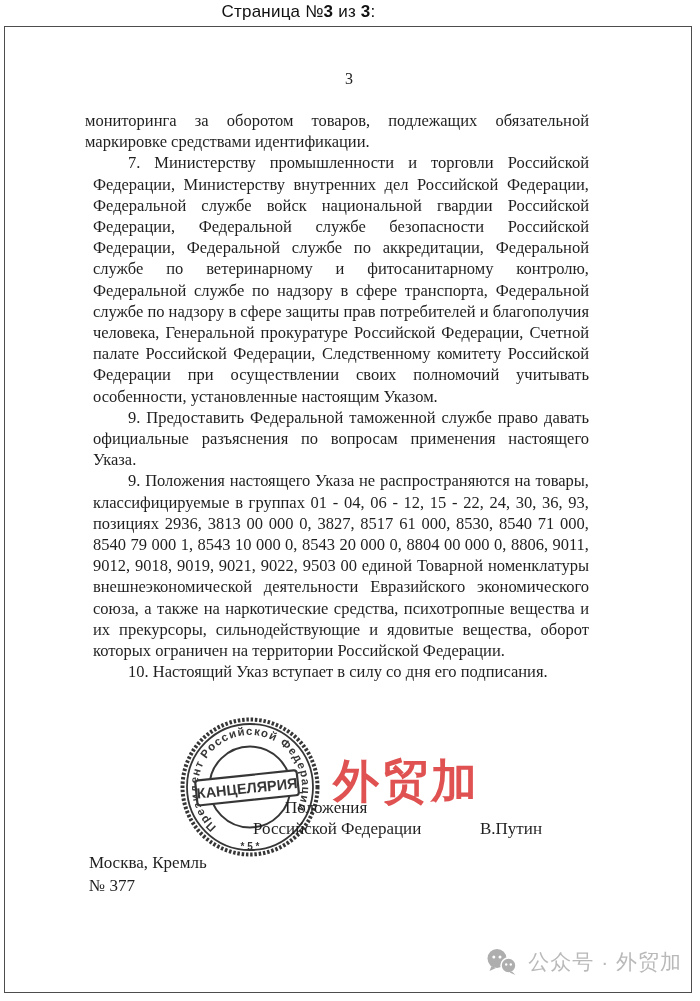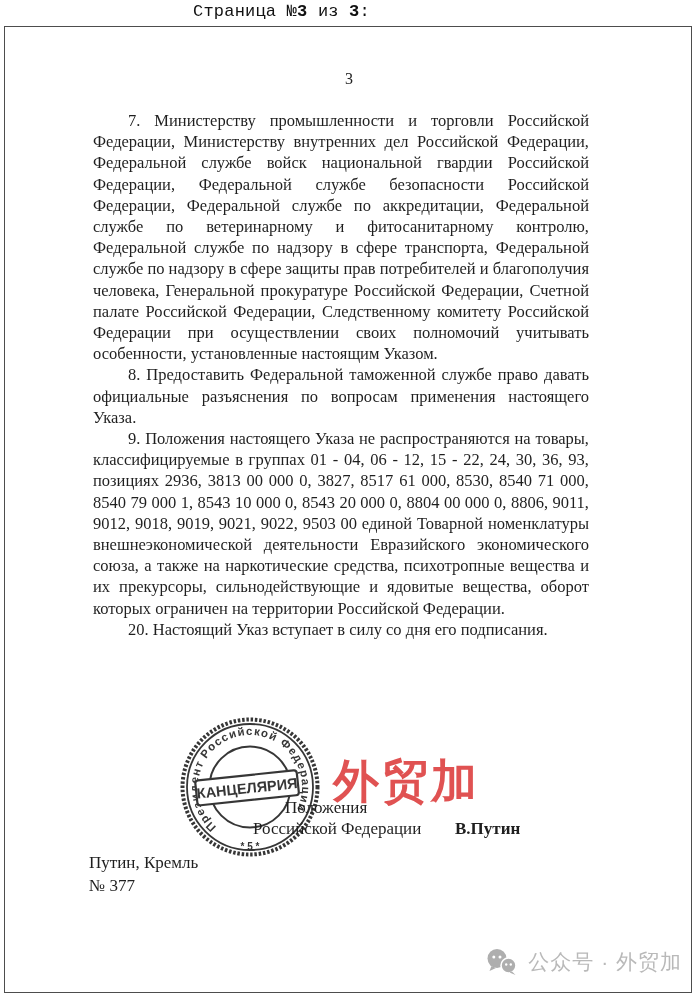--- a/index.html
+++ b/index.html
@@ -11,24 +11,25 @@
     position: relative;
     font-family: "Liberation Serif", serif;
     overflow: hidden;
   }
   .viewer-header {
     position: absolute;
     top: 2px;
     left: 0;
     width: 563px;
     text-align: center;
-    font-family: Liberation Mono, monospace;
+    font-family: Liberation Sans, sans-serif;
     font-size: 17px;
     color: #111111;
     letter-spacing: 0.2px;
+    padding-left: 17px;
   }
   .viewer-header .b { font-weight: 700; }
   .page-frame {
     position: absolute;
     left: 4px;
     top: 26px;
     width: 688px;
     height: 967px;
     border: 1.5px solid #4d4d4d;
     background: #ffffff;
@@ -83,25 +84,24 @@
   }
   .sig-line2 {
     position: absolute;
     left: 253px;
     top: 819px;
     font-size: 17px;
     color: #1f1f1f;
   }
   .sig-name {
     position: absolute;
-    left: 455px;
+    left: 480px;
     top: 819px;
     font-size: 17px;
     color: #1f1f1f;
-    font-weight: bold;
   }
   .dateline {
     position: absolute;
     left: 89px;
     top: 851px;
     font-size: 17px;
     line-height: 23px;
     color: #1f1f1f;
   }
   .footer-watermark {
@@ -122,24 +122,25 @@
 
 <div class="viewer-header">
   <span>Страница №</span><span class="b">3</span><span> из </span><span class="b">3</span><span>:</span>
 </div>
 
 <div class="page-frame"></div>
 
 <div class="page-number">3</div>
 
 <div class="doc-body">
+  <p>мониторинга за оборотом товаров, подлежащих обязательной маркировке средствами идентификации.</p>
   <p class="indent">7. Министерству промышленности и торговли Российской Федерации, Министерству внутренних дел Российской Федерации, Федеральной службе войск национальной гвардии Российской Федерации, Федеральной службе безопасности Российской Федерации, Федеральной службе по аккредитации, Федеральной службе по ветеринарному и фитосанитарному контролю, Федеральной службе по надзору в сфере транспорта, Федеральной службе по надзору в сфере защиты прав потребителей и благополучия человека, Генеральной прокуратуре Российской Федерации, Счетной палате Российской Федерации, Следственному комитету Российской Федерации при осуществлении своих полномочий учитывать особенности, установленные настоящим Указом.</p>
-  <p class="indent">8. Предоставить Федеральной таможенной службе право давать официальные разъяснения по вопросам применения настоящего Указа.</p>
+  <p class="indent">9. Предоставить Федеральной таможенной службе право давать официальные разъяснения по вопросам применения настоящего Указа.</p>
   <p class="indent">9. Положения настоящего Указа не распространяются на товары, классифицируемые в группах 01 - 04, 06 - 12, 15 - 22, 24, 30, 36, 93, позициях 2936, 3813 00 000 0, 3827, 8517 61 000, 8530, 8540 71 000, 8540 79 000 1, 8543 10 000 0, 8543 20 000 0, 8804 00 000 0, 8806, 9011, 9012, 9018, 9019, 9021, 9022, 9503 00 единой Товарной номенклатуры внешнеэкономической деятельности Евразийского экономического союза, а также на наркотические средства, психотропные вещества и их прекурсоры, сильнодействующие и ядовитые вещества, оборот которых ограничен на территории Российской Федерации.</p>
-  <p class="indent">20. Настоящий Указ вступает в силу со дня его подписания.</p>
+  <p class="indent">10. Настоящий Указ вступает в силу со дня его подписания.</p>
 </div>
 
 <svg class="stamp" viewBox="0 0 142 142">
   <g fill="none" stroke="#262626">
     <circle cx="71" cy="71" r="67.5" stroke-width="4" stroke-dasharray="2.5 1.8"></circle>
     <circle cx="71" cy="71" r="63" stroke-width="1.8"></circle>
     <circle cx="71" cy="71" r="40.5" stroke-width="2"></circle>
   </g>
   <path id="stamp-ring-path" fill="none" d="M 71,123 A 52,52 0 1,1 71.05,123"></path>
   <text font-family="Liberation Sans, sans-serif" font-size="11.5" font-weight="700" fill="#262626" letter-spacing="0.6">
@@ -152,21 +153,21 @@
   </g>
 </svg>
 
 <div class="red-watermark">外贸加</div>
 
 <div class="sig-line1">Положения</div>
 <div class="sig-line2">Российской Федерации</div>
 <div class="sig-name">В.Путин</div>
 
 <div class="dateline">
-  <div>Путин, Кремль</div>
+  <div>Москва, Кремль</div>
   <div>№ 377</div>
 </div>
 
 <div class="footer-watermark">
   <svg width="34" height="28" viewBox="0 0 34 28">
     <g fill="#aeaeae">
       <circle cx="12" cy="10.5" r="9.5"></circle>
       <path d="M6.5 18 L4.5 23 L11 20 Z"></path>
       <circle cx="23.5" cy="17.5" r="7.5" stroke="#ffffff" stroke-width="1.6"></circle>
       <path d="M27 23.5 L30.5 27 L24.5 24.5 Z"></path>

